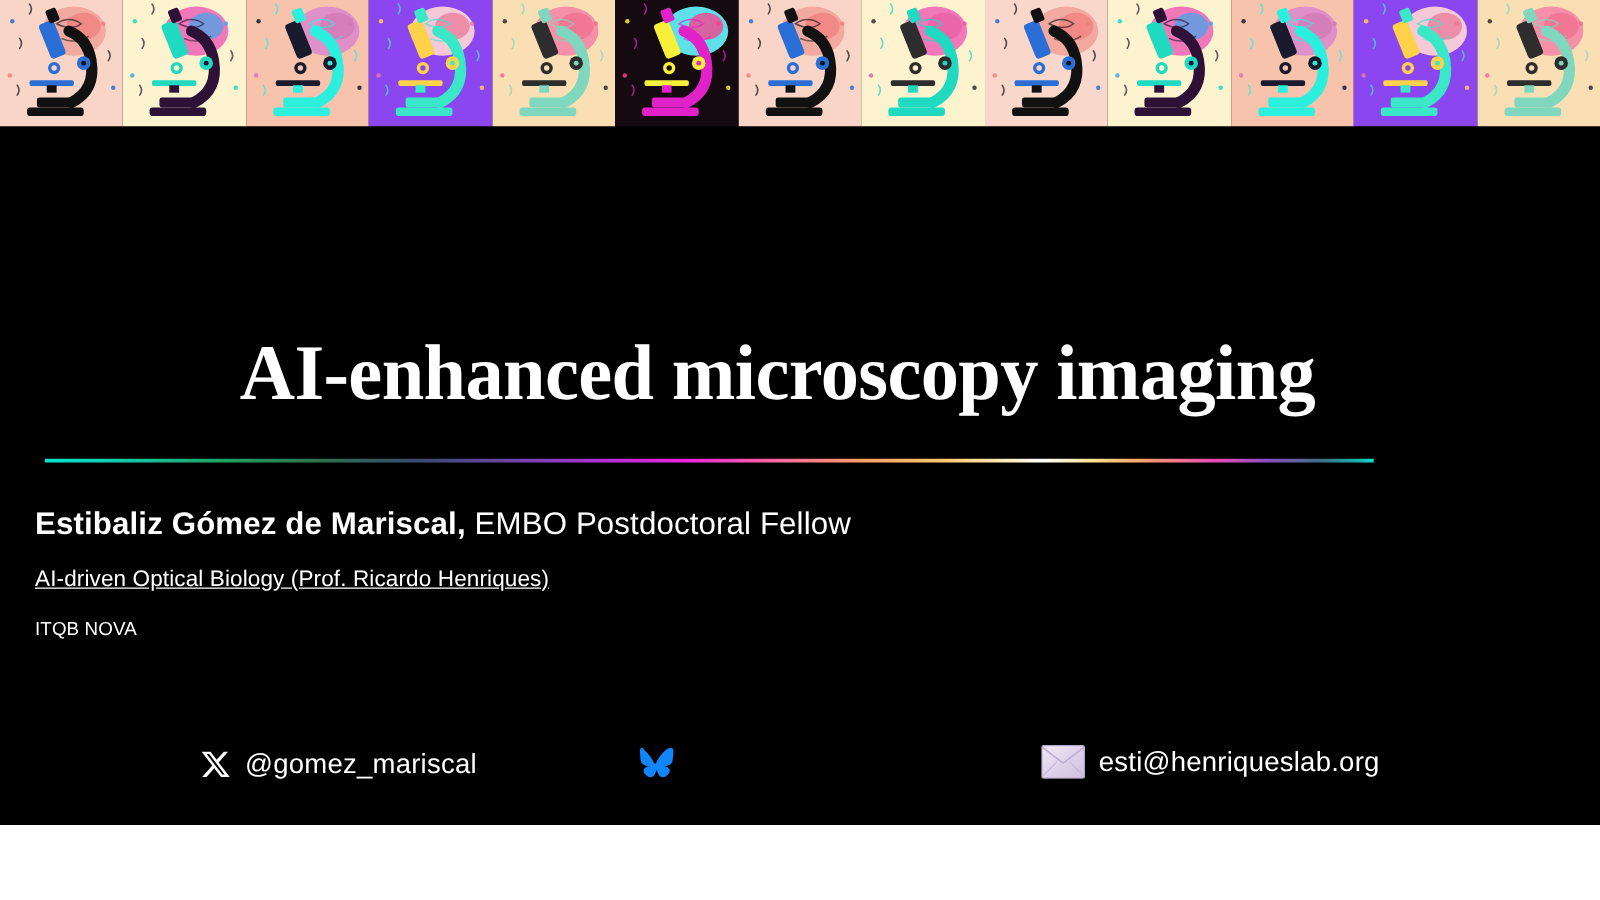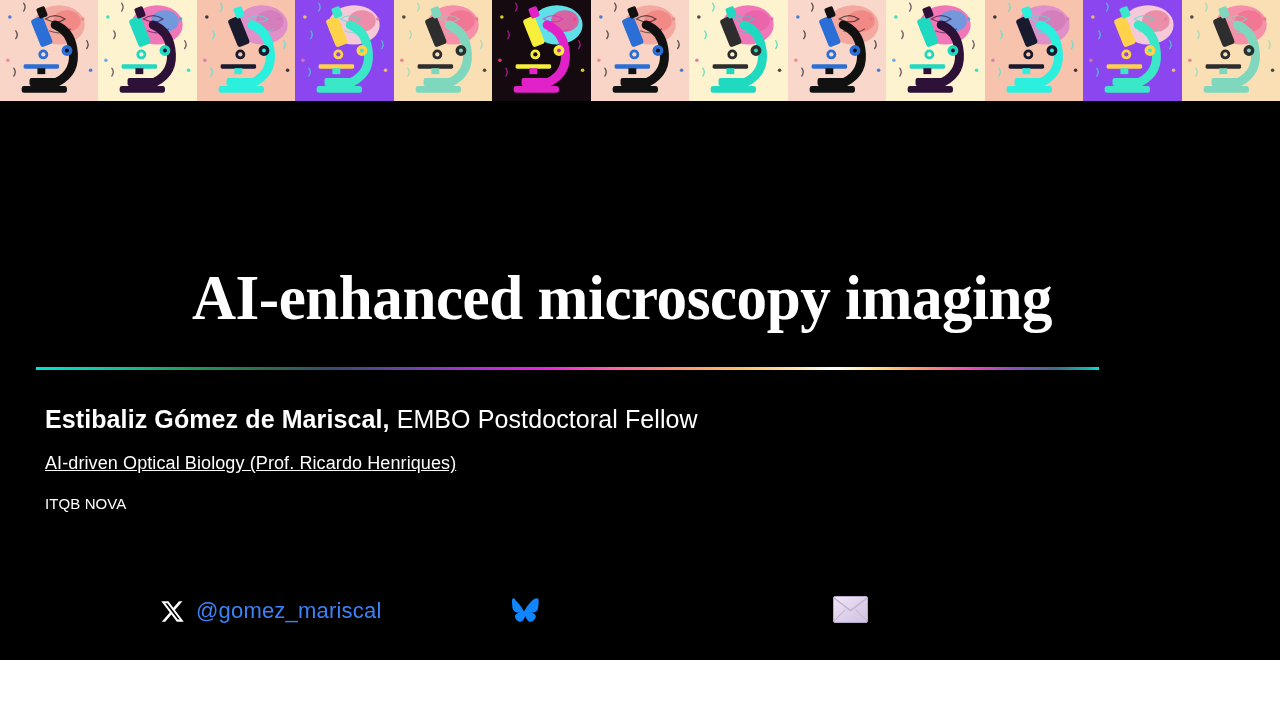--- a/index.html
+++ b/index.html
@@ -66,21 +66,21 @@
       #ef49b8 88%,
       #8b4fc0 92%,
       #3d6f88 96%,
       #12b9b0 99%,
       #00e5d0 100%);
   }
 
   
   #author-block {
     position:absolute;
-    left:45px; top:404px;
+    left:28px; top:404px;
     width:1100px;
     color:#ffffff;
   }
   #author-line {
     font-size:25px;
     line-height:1.25;
     letter-spacing:0.1px;
     white-space:nowrap;
   }
   #author-name { font-weight:bold; }
@@ -102,21 +102,21 @@
     position:absolute;
     left:160px; top:596px;
     width:1000px;
     height:42px;
   }
   .contact-item {
     position:absolute;
     display:flex;
     align-items:center;
     gap:11px;
-    color:#3b82f6;
+    color:#ffffff;
     font-size:22px;
     letter-spacing:0.2px;
     white-space:nowrap;
   }
   #contact-x       { left:0px;   top:2px; }
   #contact-bluesky { left:348px; top:2px; }
   #contact-email   { left:673px; top:0px; }
 
   .c-icon { display:block; flex:0 0 auto; }
 
@@ -500,20 +500,21 @@
             <stop offset="0%" stop-color="#f3e9f7"></stop>
             <stop offset="55%" stop-color="#ddd0ea"></stop>
             <stop offset="100%" stop-color="#cfc3e0"></stop>
           </linearGradient>
         </defs>
         <rect x="0.5" y="0.5" width="34" height="26" rx="1.5" fill="url(#envg)" stroke="#b9a8ce" stroke-width="1"></rect>
         <path d="M1 2 L17.5 14.5 L34 2" fill="none" stroke="#c0b0d4" stroke-width="1.4"></path>
         <path d="M1 25 L12.5 13.5 M34 25 L22.5 13.5" fill="none" stroke="#c9bada" stroke-width="1.1"></path>
       </svg>
     </span>
+    <span>esti@henriqueslab.org</span>
   </div>
 </div>
 
 <div id="footer-bar">
 
   
   
   
   
   

